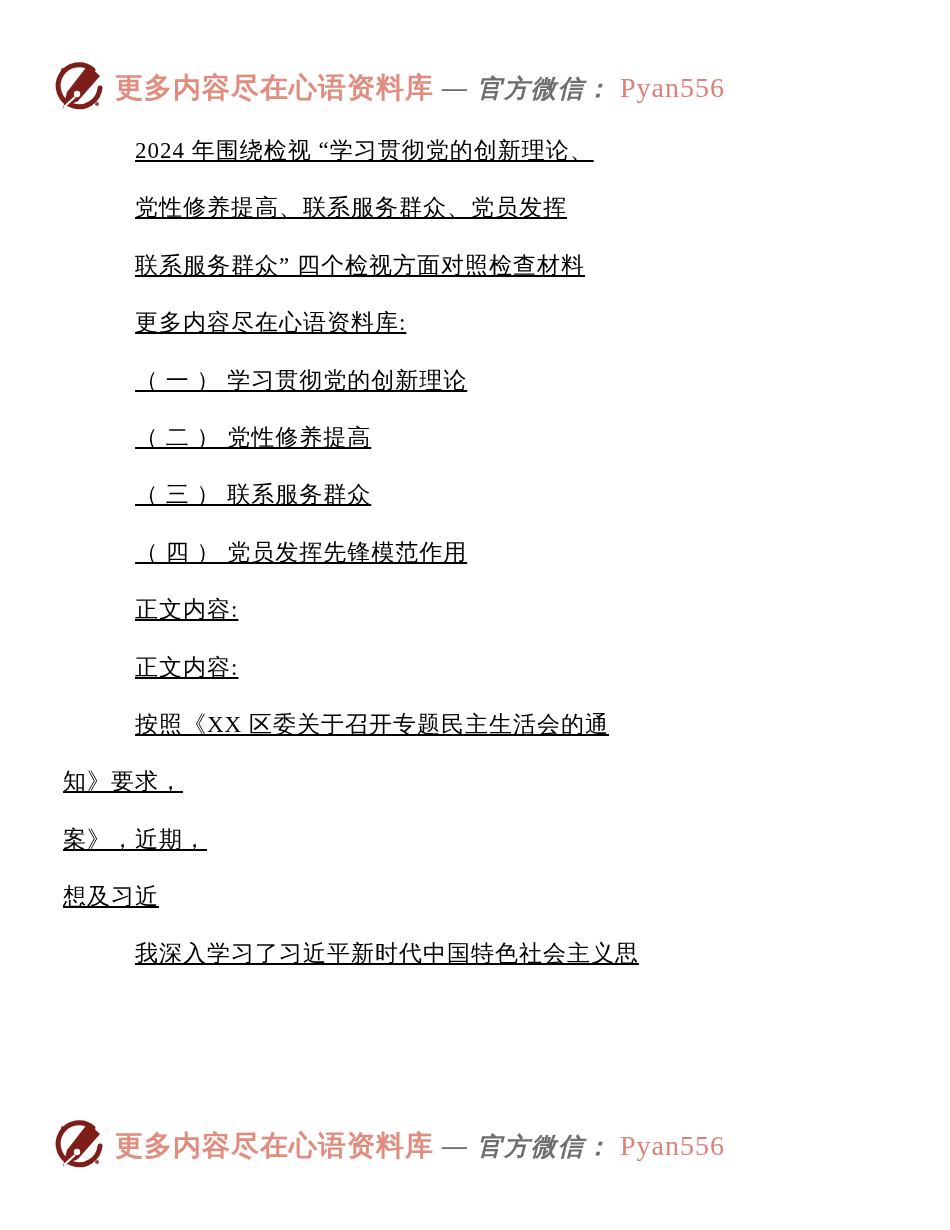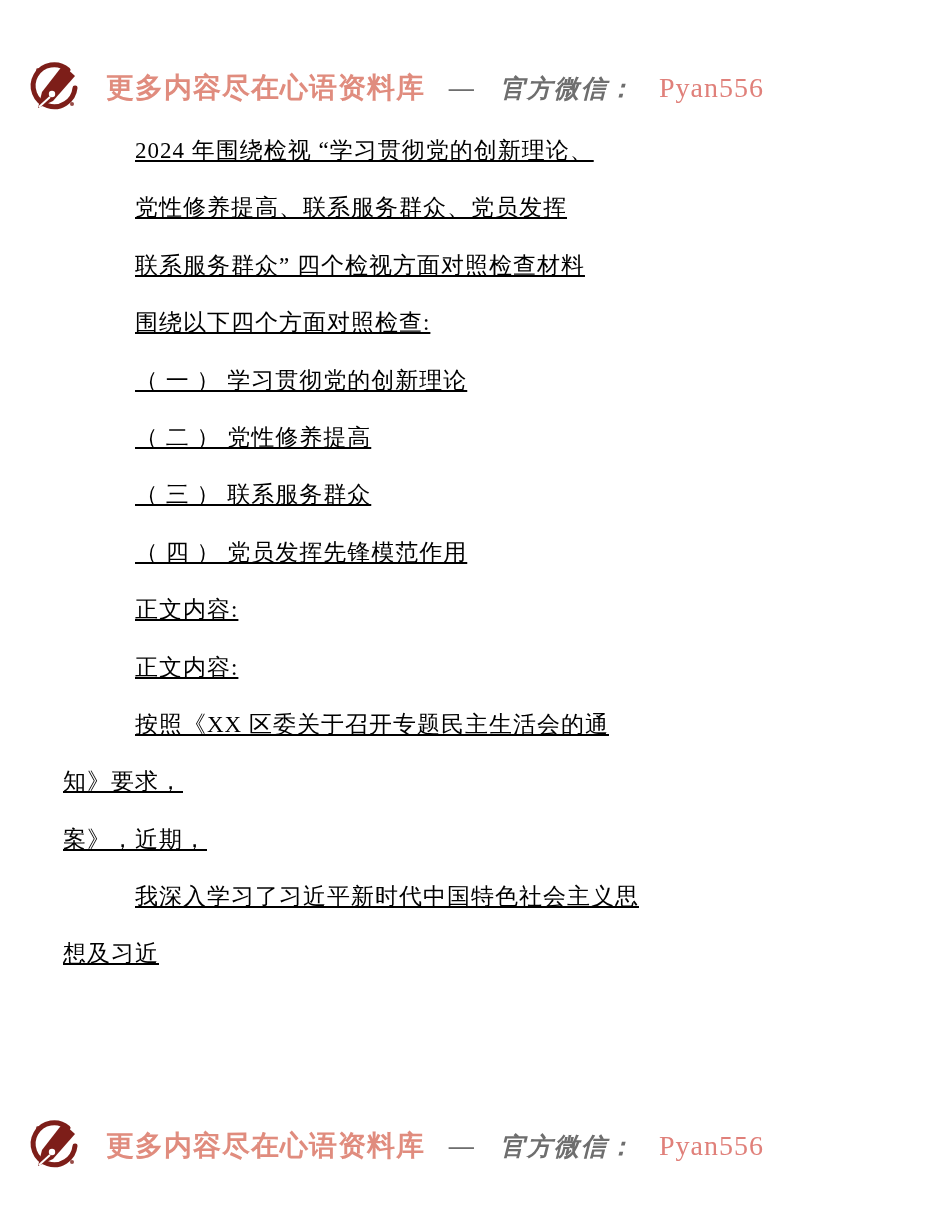--- a/index.html
+++ b/index.html
@@ -16,27 +16,27 @@
   }
   .page {
     position: relative;
     width: 950px;
     height: 1230px;
     background: #ffffff;
   }
   
   .watermark {
     position: absolute;
-    left: 11px;
+    left: 4px;
     width: 768px;
     height: 60px;
     display: flex;
     justify-content: center;
     align-items: center;
-    gap: 24px;
+    gap: 8px;
     white-space: nowrap;
   }
   .watermark.header { top: 58px; }
   .watermark.footer { top: 1116px; }
   .wm-logo {
     width: 56px;
     height: 56px;
     flex: 0 0 auto;
   }
   .wm-brand {
@@ -92,32 +92,32 @@
     <span class="wm-brand">更多内容尽在心语资料库</span>
       <span class="wm-sep">—</span>
       <span class="wm-label">官方微信：</span>
     <span class="wm-id">Pyan556</span>
   </div>
 
   <div class="content" id="content">
       <div class="line ind">2024 年围绕检视 “学习贯彻党的创新理论、</div>
       <div class="line ind">党性修养提高、联系服务群众、党员发挥</div>
       <div class="line ind">联系服务群众” 四个检视方面对照检查材料</div>
-      <div class="line ind">围绕以下四个方面对照检查:</div>
+      <div class="line ind">更多内容尽在心语资料库:</div>
       <div class="line ind">（ 一 ） 学习贯彻党的创新理论</div>
       <div class="line ind">（ 二 ） 党性修养提高</div>
       <div class="line ind">（ 三 ） 联系服务群众</div>
       <div class="line ind">（ 四 ） 党员发挥先锋模范作用</div>
       <div class="line ind">正文内容:</div>
       <div class="line ind">正文内容:</div>
       <div class="line ind">按照《XX 区委关于召开专题民主生活会的通</div>
       <div class="line">知》要求，</div>
       <div class="line">案》，近期，</div>
+      <div class="line">想及习近</div>
       <div class="line ind">我深入学习了习近平新时代中国特色社会主义思</div>
-      <div class="line">想及习近</div>
     </div>
 
   <div class="watermark footer">
     <svg class="wm-logo" viewBox="0 0 56 56" xmlns="http://www.w3.org/2000/svg">
       <path d="M42 10 A 21 21 0 1 0 49 28" fill="none" stroke="var(--logo,#7d1e19)" stroke-width="5" stroke-linecap="round"></path>
       <path d="M37 5 L49 16 L27 41 L12 48 L16 32 Z" fill="var(--logo,#7d1e19)"></path>
       <circle cx="26" cy="34" r="3.2" fill="#ffffff"></circle>
       <path d="M24 37 L13 47" stroke="#ffffff" stroke-width="2"></path>
       <circle cx="12" cy="10" r="2" fill="var(--logo,#7d1e19)" opacity="0.8"></circle>
       <circle cx="46" cy="44" r="2" fill="var(--logo,#7d1e19)" opacity="0.8"></circle>

